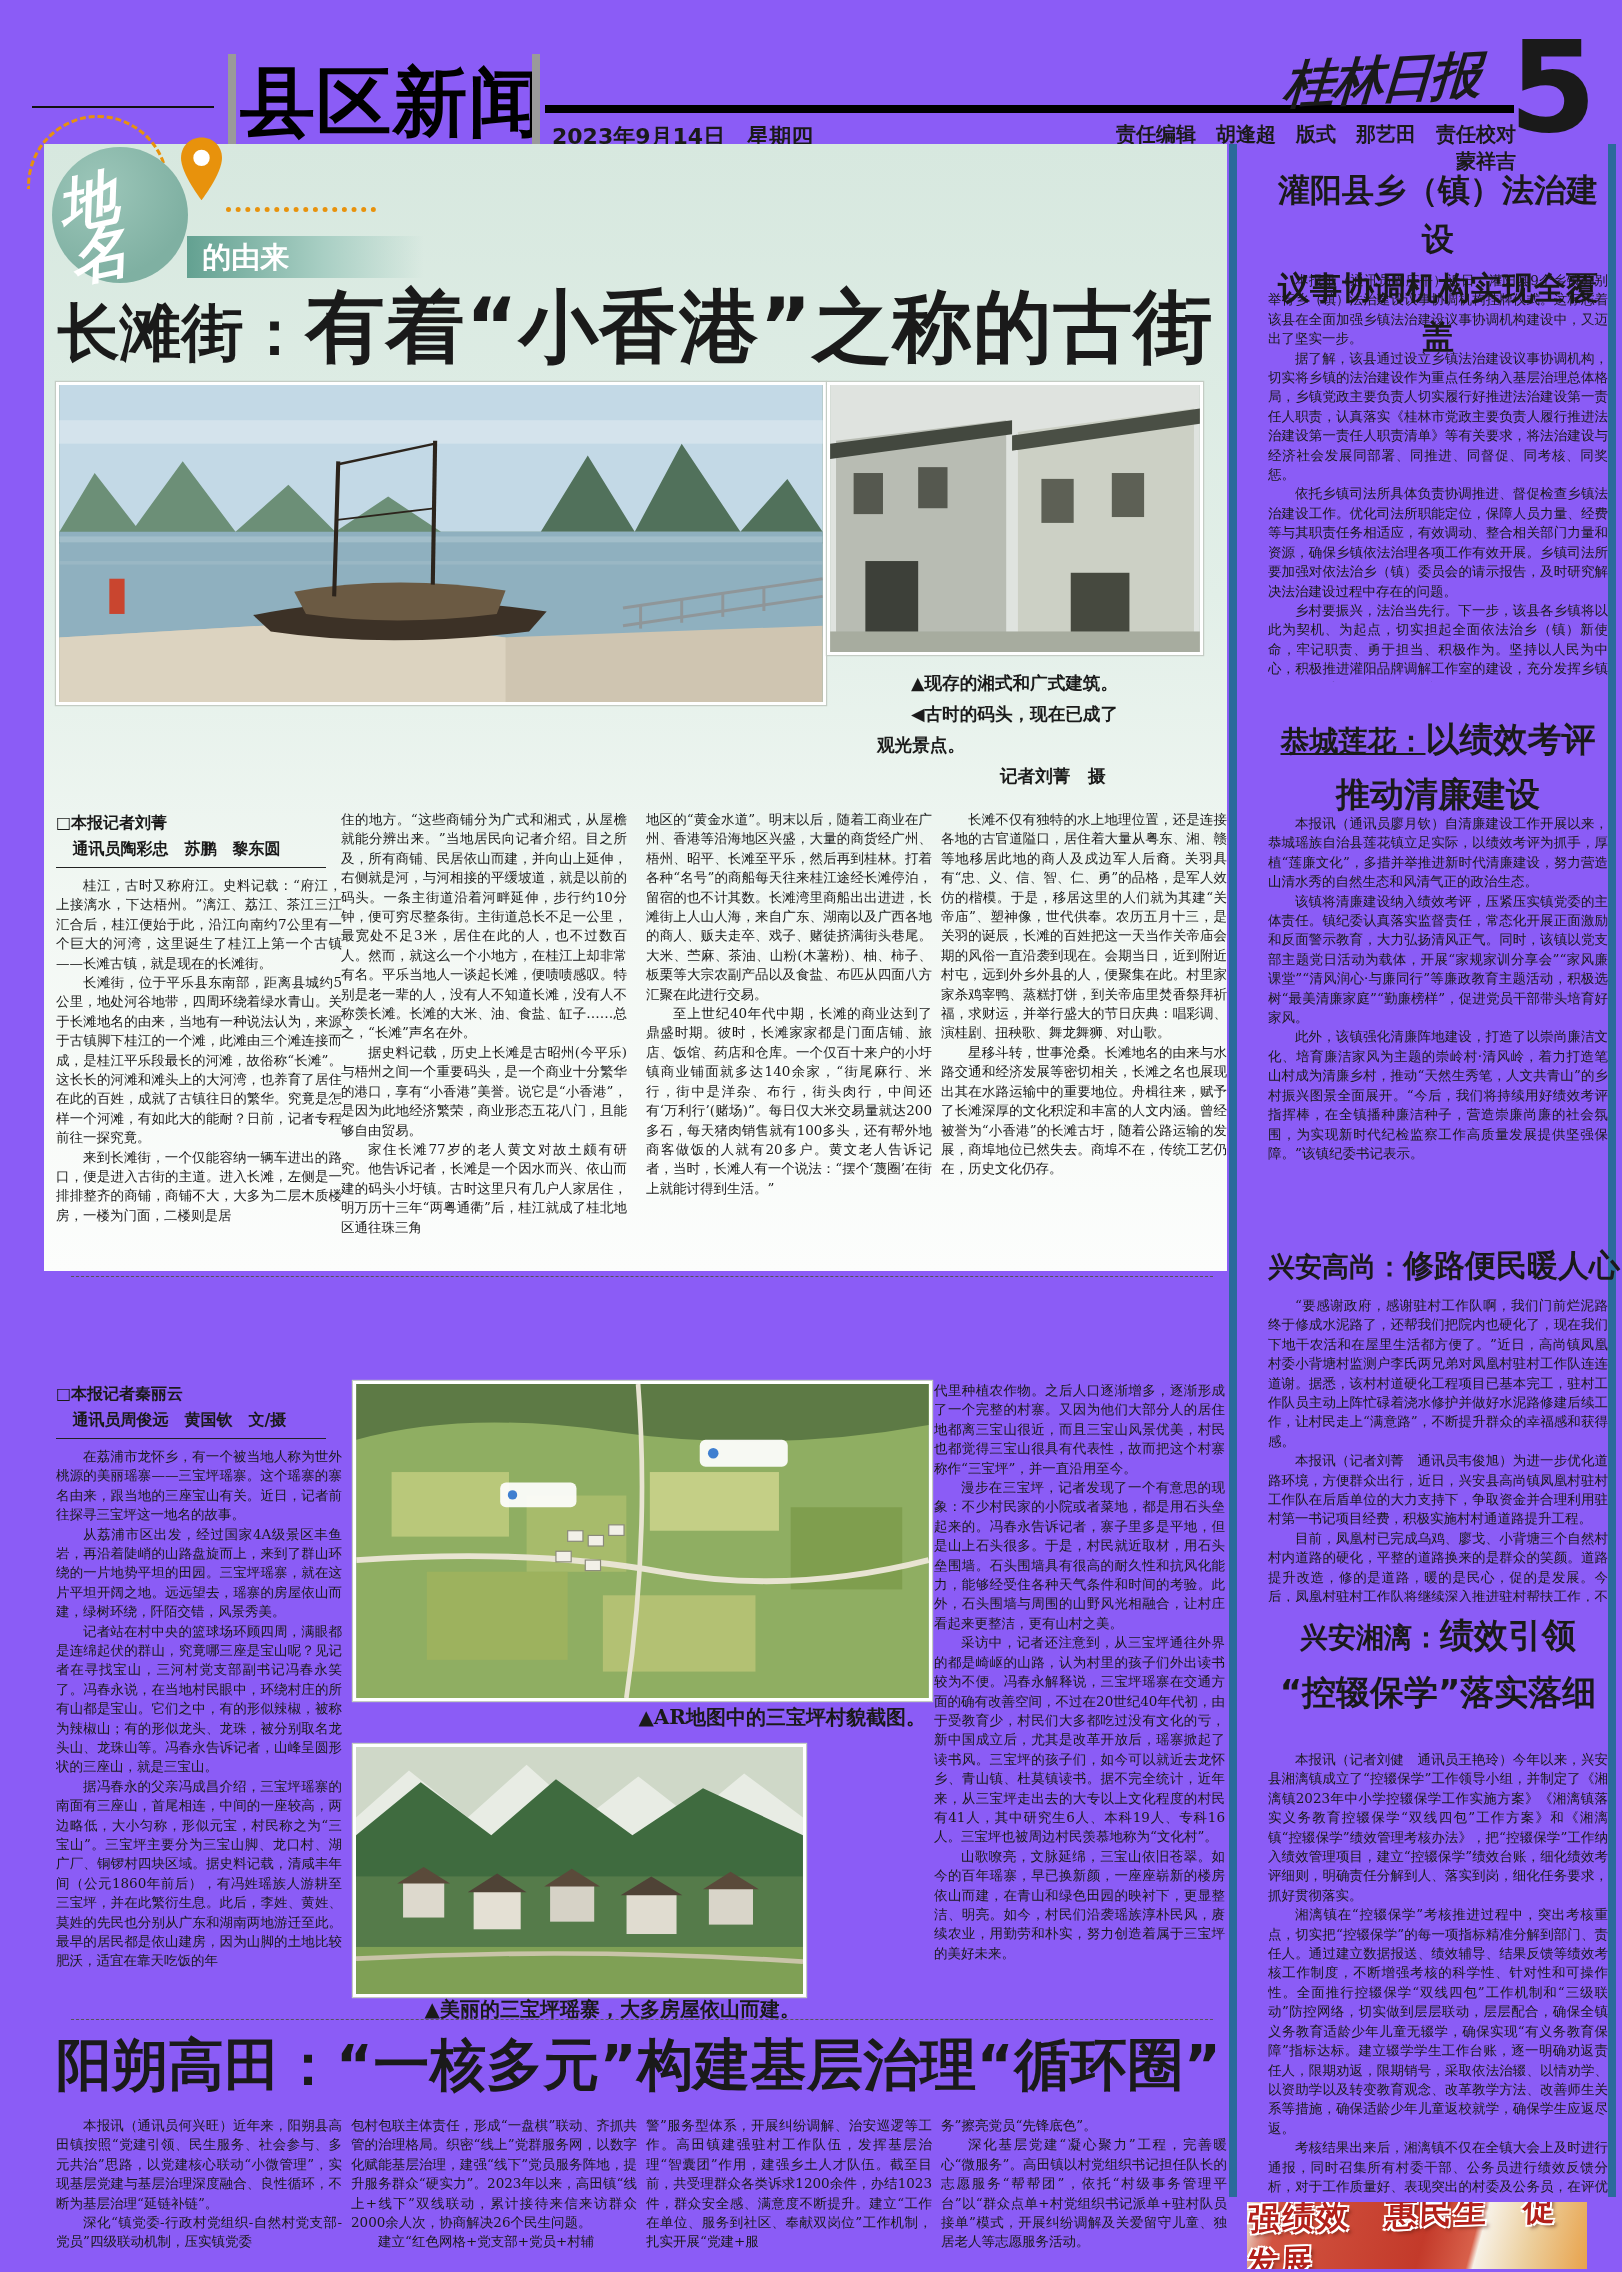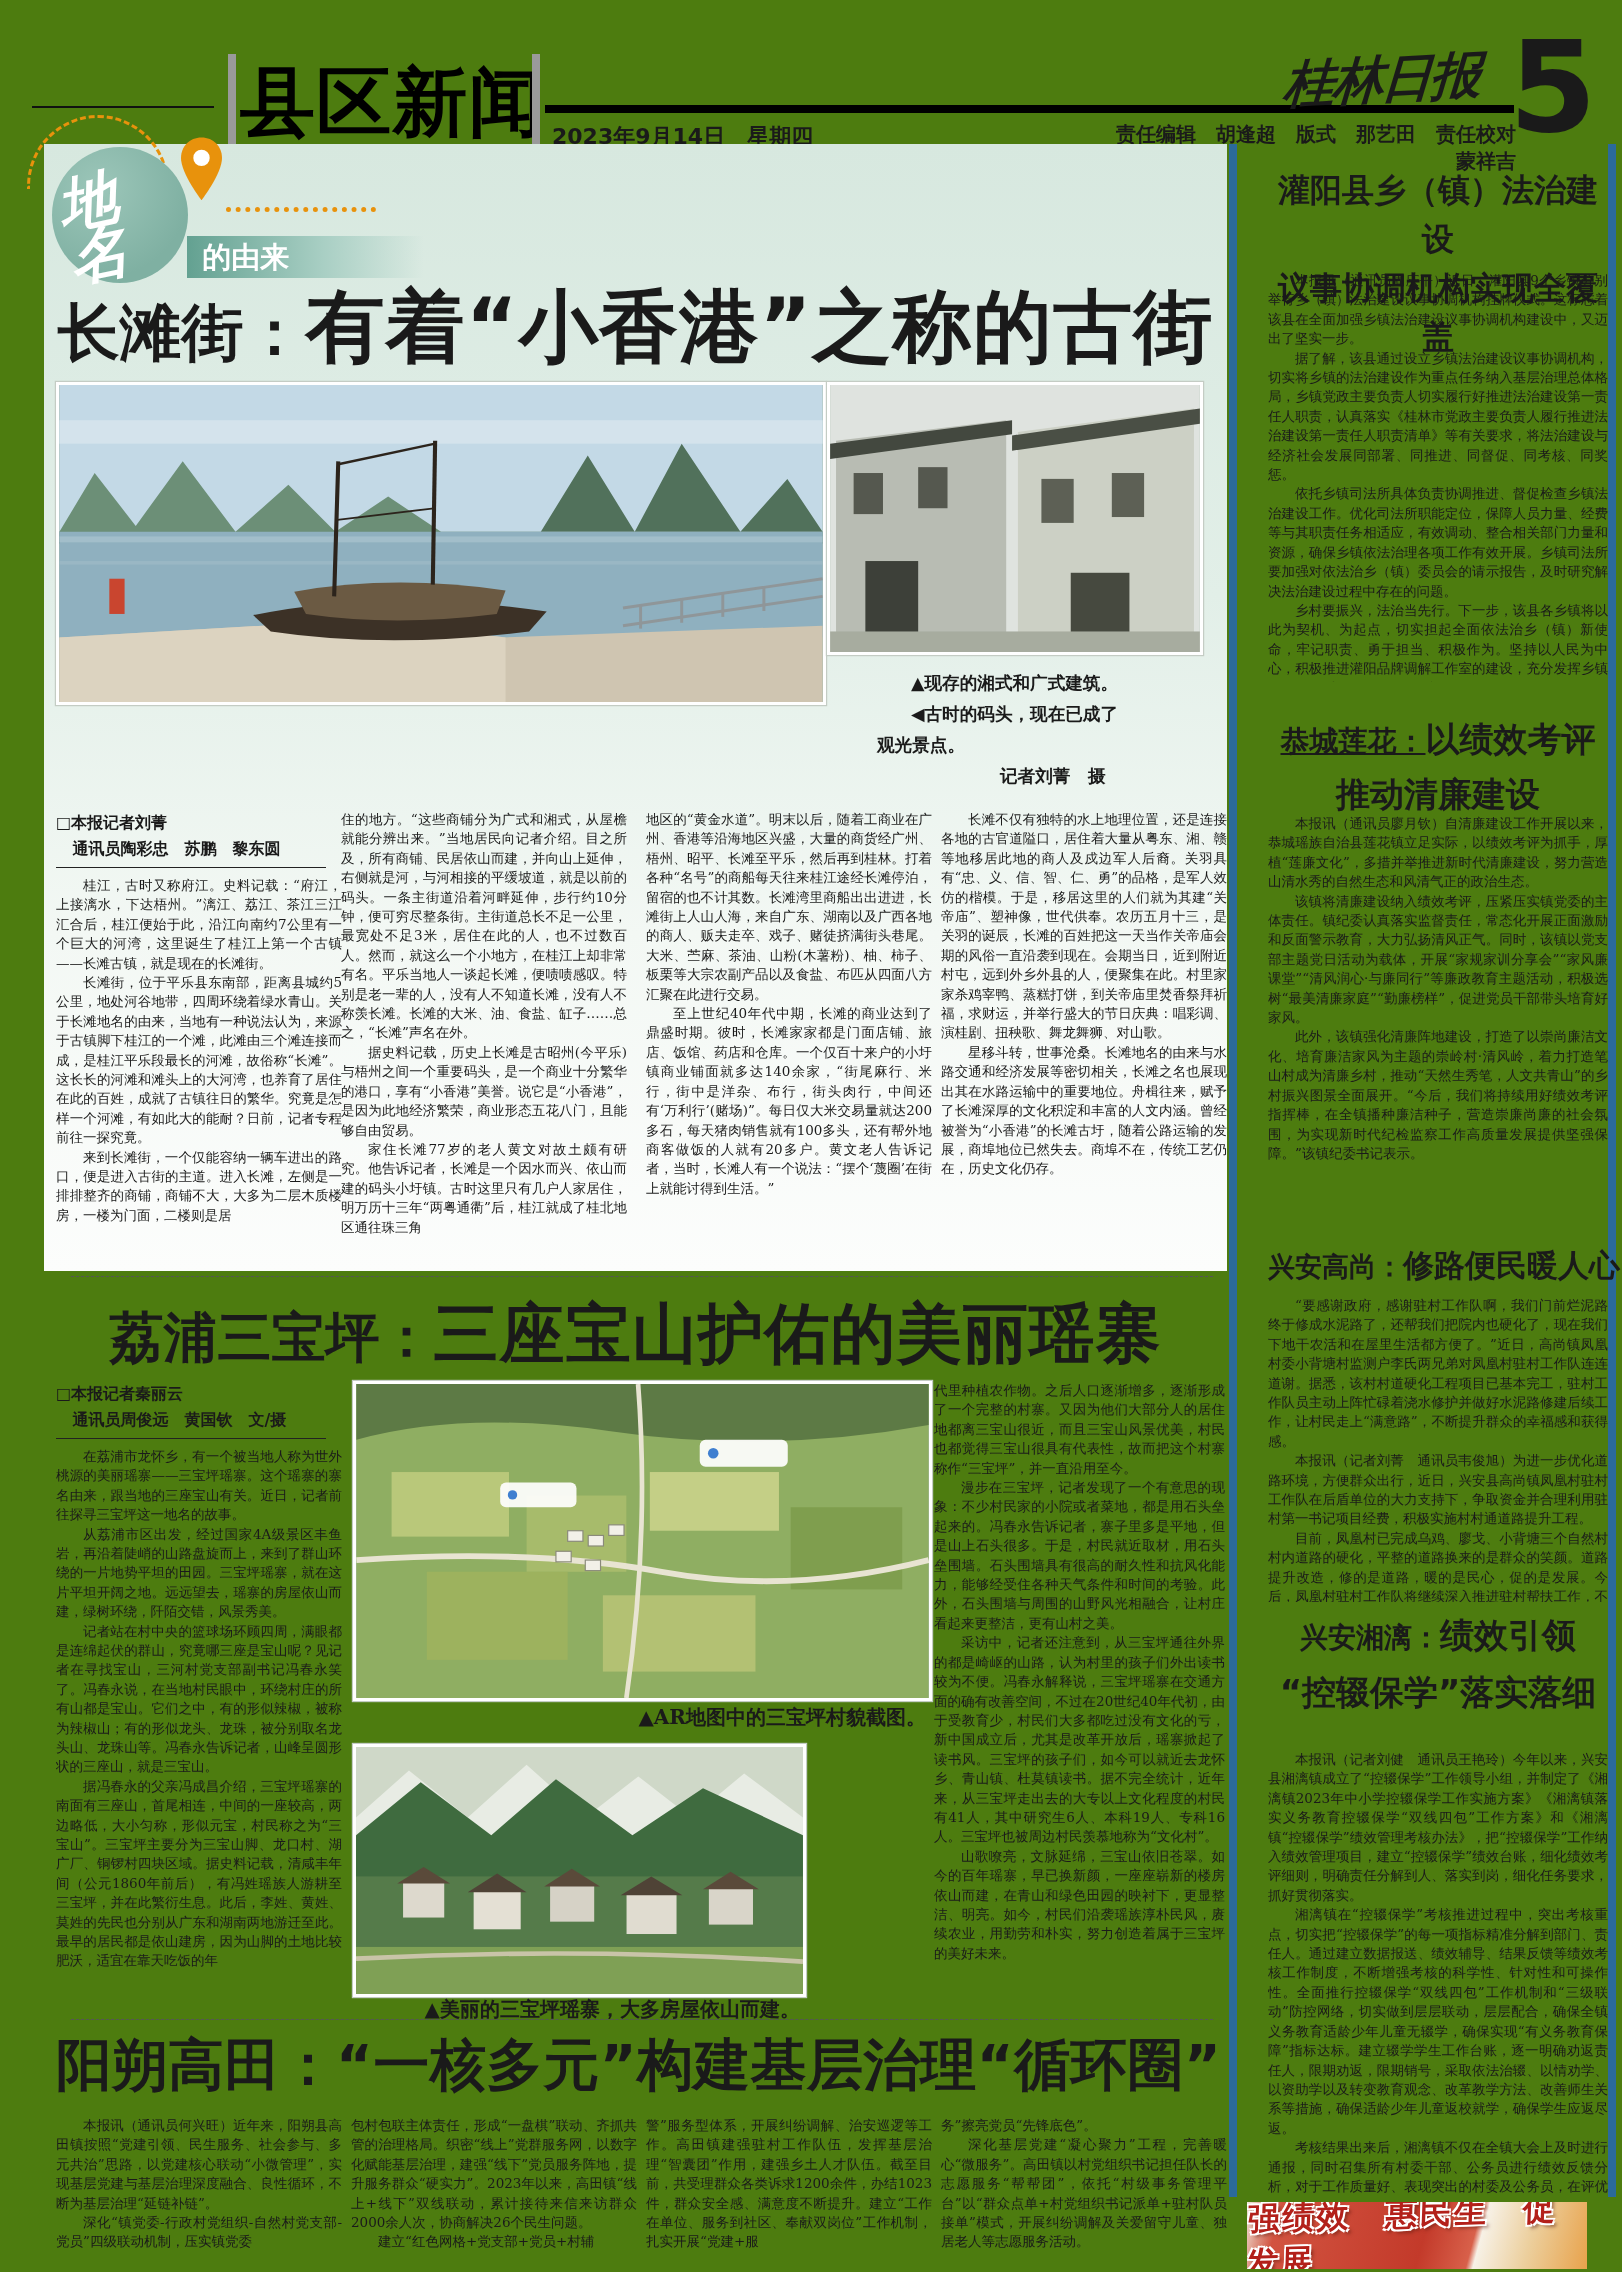--- a/index.html
+++ b/index.html
@@ -1,16 +1,16 @@
 <!DOCTYPE html>
 <html style="font-size:9.4px"><head>
 <meta charset="utf-8">
 <style>
   html,body{margin:0;padding:0;background:#e9e9e9;}
-  #page{position:relative;width:1622px;height:2273px;background:#4d7c0f;overflow:hidden;
+  #page{position:relative;width:1622px;height:2273px;background:#8b5cf6;overflow:hidden;
         font-family:"DejaVu Serif","Liberation Serif",serif;color:#1a1a1a;}
   .abs{position:absolute;}
   .sans{font-family:"DejaVu Sans","Liberation Sans",sans-serif;}
   
   .hdr-thinline{left:32px;top:106px;width:182px;height:2.4px;background:#111;}
   .hdr-bar{top:54px;width:8.2px;height:122px;background:#9a9a9a;}
   .hdr-title{left:240px;top:53px;font-size:75px;font-weight:900;letter-spacing:1.2px;color:#000;}
   .hdr-rule{left:545px;top:105px;width:969px;height:8.2px;background:#000;}
   .hdr-date{left:552px;top:122px;font-size:22px;font-weight:bold;}
   .masthead{left:1284px;top:46px;font-size:51px;font-weight:900;font-style:italic;
@@ -169,23 +169,20 @@
       <p class="para cont">地区的“黄金水道”。明末以后，随着工商业在广州、香港等沿海地区兴盛，大量的商货经广州、梧州、昭平、长滩至平乐，然后再到桂林。打着各种“名号”的商船每天往来桂江途经长滩停泊，留宿的也不计其数。长滩湾里商船出出进进，长滩街上人山人海，来自广东、湖南以及广西各地的商人、贩夫走卒、戏子、赌徒挤满街头巷尾。大米、苎麻、茶油、山粉(木薯粉)、柚、柿子、板栗等大宗农副产品以及食盐、布匹从四面八方汇聚在此进行交易。</p>
       <p class="para">至上世纪40年代中期，长滩的商业达到了鼎盛时期。彼时，长滩家家都是门面店铺、旅店、饭馆、药店和仓库。一个仅百十来户的小圩镇商业铺面就多达140余家，“街尾麻行、米行，街中是洋杂、布行，街头肉行，中间还有‘万利行’(赌场)”。每日仅大米交易量就达200多石，每天猪肉销售就有100多头，还有帮外地商客做饭的人就有20多户。黄文老人告诉记者，当时，长滩人有一个说法：“摆个‘蔑圈’在街上就能讨得到生活。”</p>
     </div>
   <div class="abs col" style="left:941px;top:810px;height:459px;">
       <p class="para">长滩不仅有独特的水上地理位置，还是连接各地的古官道隘口，居住着大量从粤东、湘、赣等地移居此地的商人及戍边军人后裔。关羽具有“忠、义、信、智、仁、勇”的品格，是军人效仿的楷模。于是，移居这里的人们就为其建“关帝庙”、塑神像，世代供奉。农历五月十三，是关羽的诞辰，长滩的百姓把这一天当作关帝庙会期的风俗一直沿袭到现在。会期当日，近到附近村屯，远到外乡外县的人，便聚集在此。村里家家杀鸡宰鸭、蒸糕打饼，到关帝庙里焚香祭拜祈福，求财运，并举行盛大的节日庆典：唱彩调、演桂剧、扭秧歌、舞龙舞狮、对山歌。</p>
       <p class="para">星移斗转，世事沧桑。长滩地名的由来与水路交通和经济发展等密切相关，长滩之名也展现出其在水路运输中的重要地位。舟楫往来，赋予了长滩深厚的文化积淀和丰富的人文内涵。曾经被誉为“小香港”的长滩古圩，随着公路运输的发展，商埠地位已然失去。商埠不在，传统工艺仍在，历史文化仍存。</p>
     </div>
 
   <div class="abs dashed-sep" style="left:71px;top:1276px;width:1142px;"></div>
 
-  <div class="abs mid-headline">
-    <span class="pre">荔浦三宝坪：</span><span class="main sans">三座宝山护佑的美丽瑶寨</span>
-  </div>
 
   <div class="abs" style="left:56px;top:1381px;width:286px;">
     <div class="byline">□本报记者秦丽云</div>
     <div class="byline2">通讯员周俊远　黄国钦　文/摄</div>
     <div class="byline-rule"></div>
     <div class="col" style="height:529px;">
         <p class="para">在荔浦市龙怀乡，有一个被当地人称为世外桃源的美丽瑶寨——三宝坪瑶寨。这个瑶寨的寨名由来，跟当地的三座宝山有关。近日，记者前往探寻三宝坪这一地名的故事。</p>
         <p class="para">从荔浦市区出发，经过国家4A级景区丰鱼岩，再沿着陡峭的山路盘旋而上，来到了群山环绕的一片地势平坦的田园。三宝坪瑶寨，就在这片平坦开阔之地。远远望去，瑶寨的房屋依山而建，绿树环绕，阡陌交错，风景秀美。</p>
         <p class="para">记者站在村中央的篮球场环顾四周，满眼都是连绵起伏的群山，究竟哪三座是宝山呢？见记者在寻找宝山，三河村党支部副书记冯春永笑了。冯春永说，在当地村民眼中，环绕村庄的所有山都是宝山。它们之中，有的形似辣椒，被称为辣椒山；有的形似龙头、龙珠，被分别取名龙头山、龙珠山等。冯春永告诉记者，山峰呈圆形状的三座山，就是三宝山。</p>
         <p class="para">据冯春永的父亲冯成昌介绍，三宝坪瑶寨的南面有三座山，首尾相连，中间的一座较高，两边略低，大小匀称，形似元宝，村民称之为“三宝山”。三宝坪主要分为三宝山脚、龙口村、湖广厂、铜锣村四块区域。据史料记载，清咸丰年间（公元1860年前后），有冯姓瑶族人游耕至三宝坪，并在此繁衍生息。此后，李姓、黄姓、莫姓的先民也分别从广东和湖南两地游迁至此。最早的居民都是依山建房，因为山脚的土地比较肥沃，适宜在靠天吃饭的年</p>

